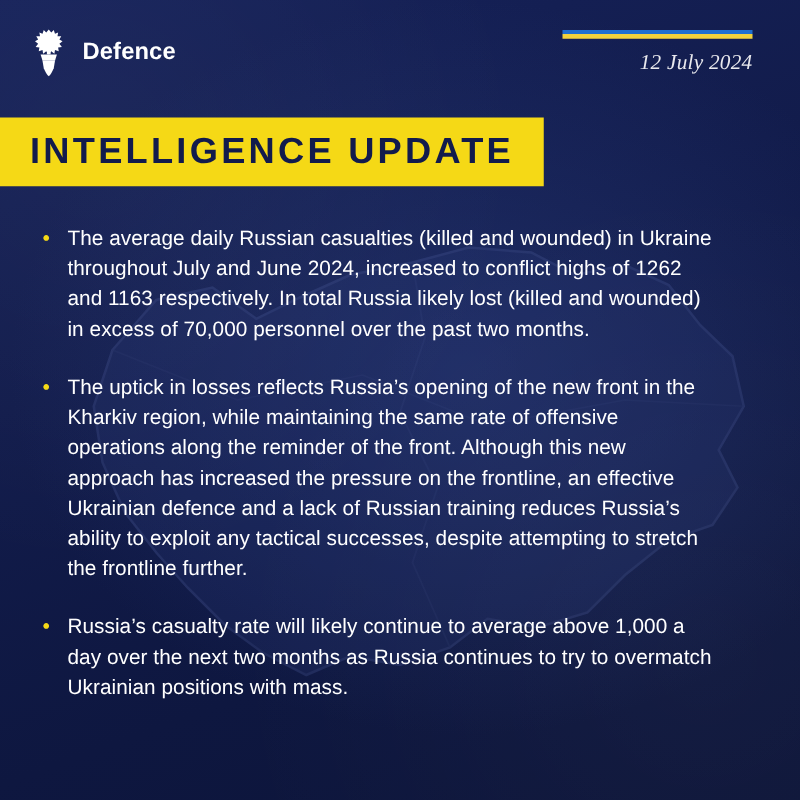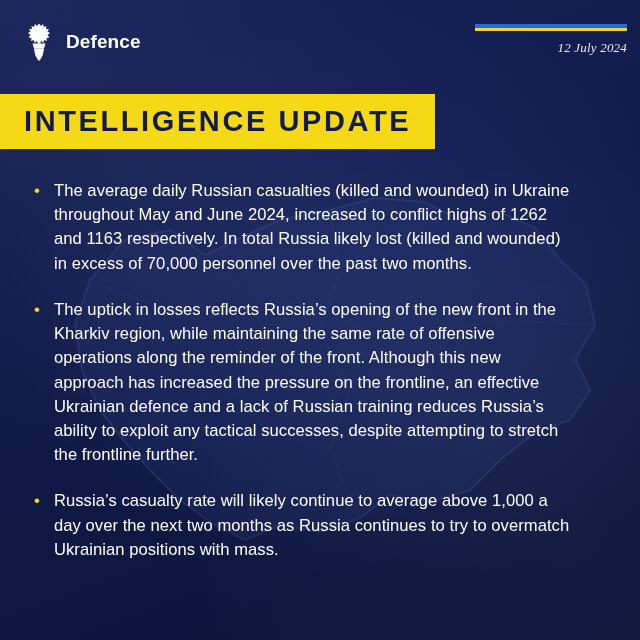--- a/index.html
+++ b/index.html
@@ -31,21 +31,21 @@
     background:
       radial-gradient(circle at 12% 18%, rgba(255,255,255,0.035) 0%, rgba(255,255,255,0) 45%),
       radial-gradient(circle at 88% 82%, rgba(255,255,255,0.03) 0%, rgba(255,255,255,0) 50%);
     pointer-events: none;
   }
 
   
   .header {
     position: relative;
     height: 86px;
-    padding: 22px 13px 0 24px;
+    padding: 22px 38px 0 24px;
     display: flex;
     justify-content: space-between;
     align-items: flex-start;
   }
   .brand { display: flex; align-items: center; gap: 12px; }
   .crest { width: 30px; height: 40px; flex: 0 0 auto; }
   .crest svg { width: 100%; height: 100%; display: block; }
   .brand-text {
     color: #ffffff;
     font-size: 19px;
@@ -62,21 +62,21 @@
     background: linear-gradient(to bottom, #1f6fd0 0 50%, #f2d23c 50% 100%);
   }
   .update-label {
     color: #ffffff;
     font-size: 13.5px;
     letter-spacing: 2.1px;
     font-weight: 700;
   }
   .update-date {
     color: #e9e9ee;
-    font-size: 13px;
+    font-size: 17px;
     font-style: italic;
     font-family: "Liberation Serif", serif;
     margin-top: 3px;
     letter-spacing: 0.2px;
   }
 
   
   .title-banner {
     position: relative;
     margin-top: 8px;
@@ -164,21 +164,21 @@
   </div>
 
   <div class="title-banner">
     <h1>INTELLIGENCE UPDATE</h1>
   </div>
 
   <div class="body">
     <ul class="bullets">
       <li>
         <span class="dot">•</span>
-        <p class="para">The average daily Russian casualties (killed and wounded) in Ukraine throughout May and June 2024, increased to conflict highs of 1262 and 1163 respectively. In total Russia likely lost (killed and wounded) in excess of 70,000 personnel over the past two months.</p>
+        <p class="para">The average daily Russian casualties (killed and wounded) in Ukraine throughout July and June 2024, increased to conflict highs of 1262 and 1163 respectively. In total Russia likely lost (killed and wounded) in excess of 70,000 personnel over the past two months.</p>
       </li>
       <li>
         <span class="dot">•</span>
         <p class="para">The uptick in losses reflects Russia’s opening of the new front in the Kharkiv region, while maintaining the same rate of offensive operations along the reminder of the front. Although this new approach has increased the pressure on the frontline, an effective Ukrainian defence and a lack of Russian training reduces Russia’s ability to exploit any tactical successes, despite attempting to stretch the frontline further.</p>
       </li>
       <li>
         <span class="dot">•</span>
         <p class="para">Russia’s casualty rate will likely continue to average above 1,000 a day over the next two months as Russia continues to try to overmatch Ukrainian positions with mass.</p>
       </li>
     </ul>

